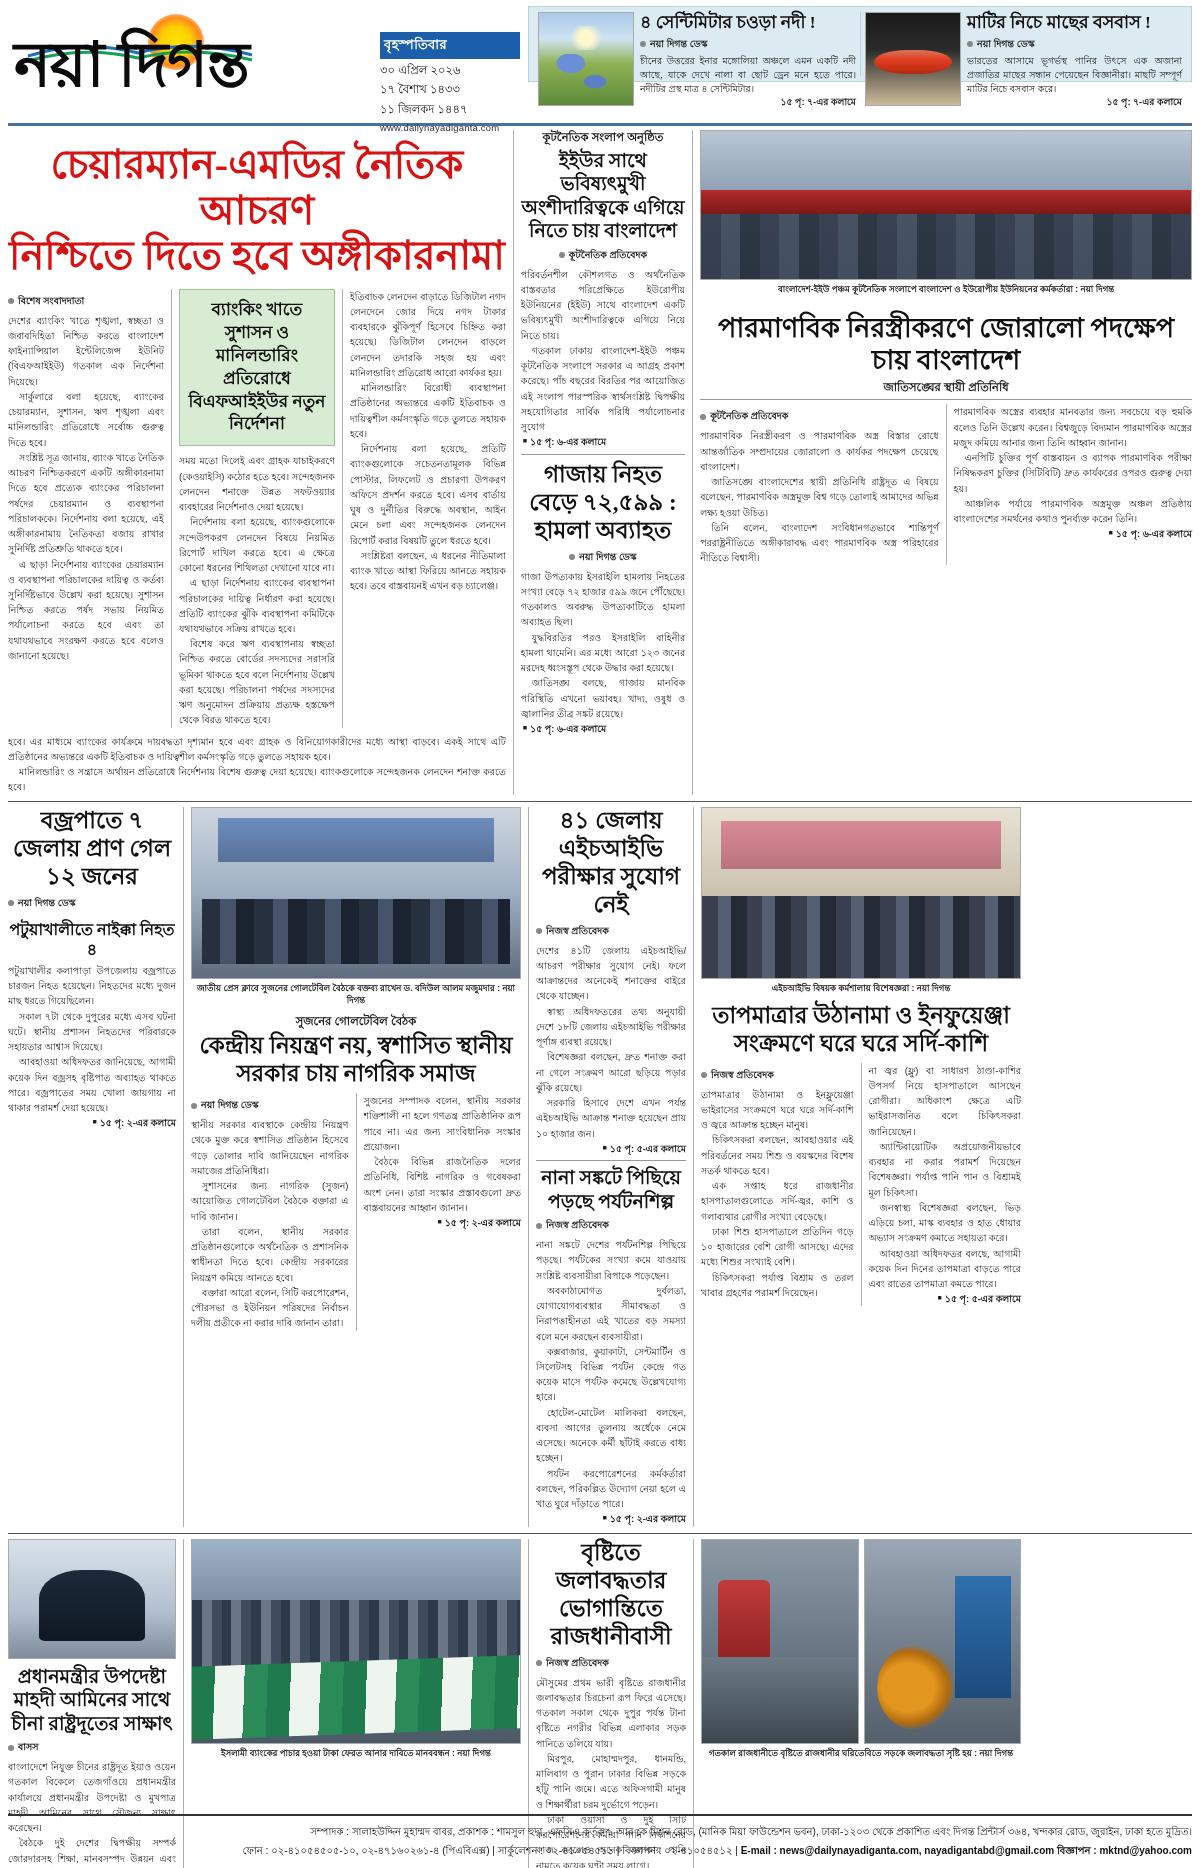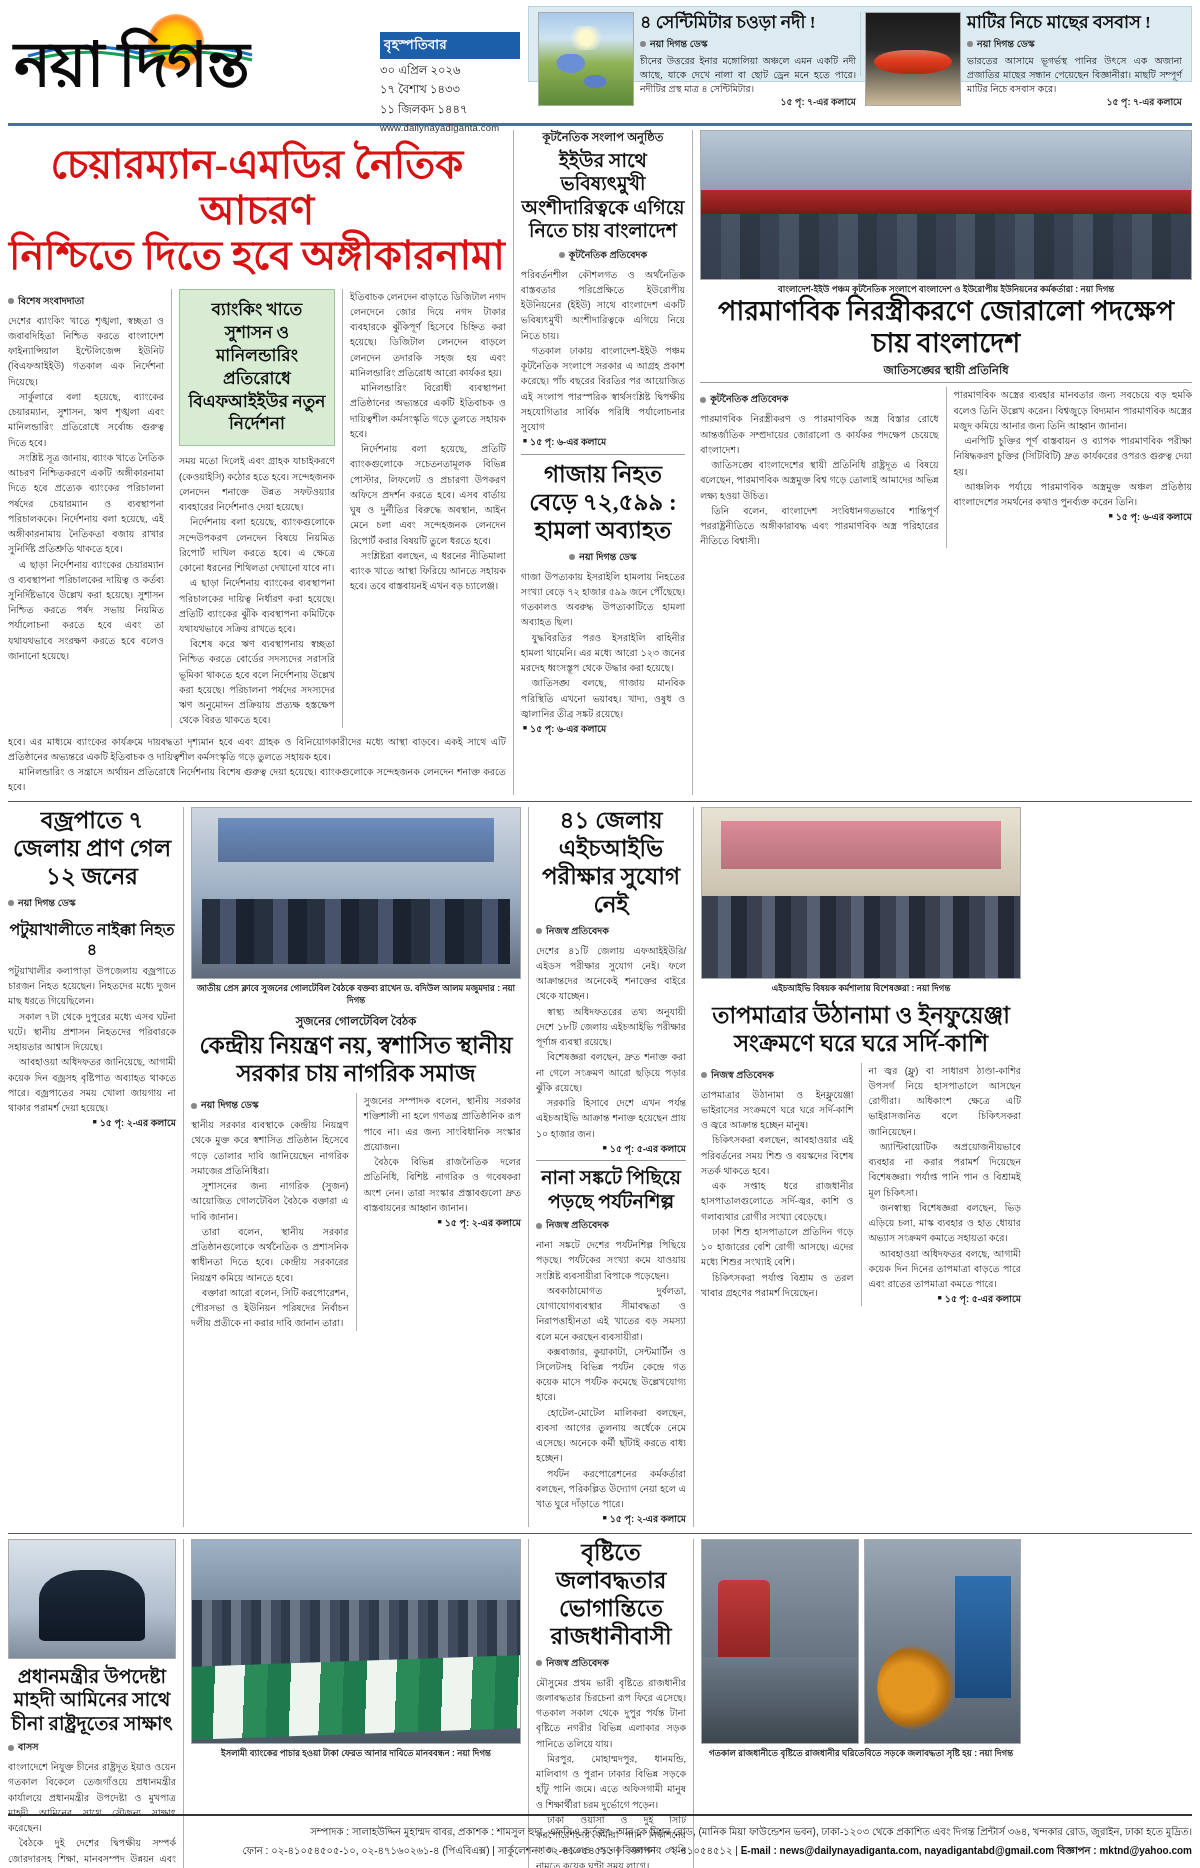--- a/index.html
+++ b/index.html
@@ -301,21 +301,21 @@
       </div>
       <div class="bt" style="text-align:left"><span class="jump">১৫ পৃ: ৬-এর কলামে</span></div>
     </div>
 
     <div class="sep"></div>
 
     <div class="col" style="width:494px">
       <div class="photo ph-meeting" style="height:150px"></div>
       <div class="cap center">বাংলাদেশ-ইইউ পঞ্চম কূটনৈতিক সংলাপে বাংলাদেশ ও ইউরোপীয় ইউনিয়নের কর্মকর্তারা : নয়া দিগন্ত</div>
 
-      <div class="hl-xl center" style="margin-top:0">
+      <div class="hl-xl center" style="margin-top:17px">
         <span>পারমাণবিক নিরস্ত্রীকরণে জোরালো পদক্ষেপ চায় বাংলাদেশ</span>
       </div>
       <div class="kicker" style="margin-top:3px">জাতিসঙ্ঘের স্থায়ী প্রতিনিধি</div>
       <div class="rule-gray"></div>
 
       <div class="cols">
         <div class="col" style="width:243px">
           <div class="byline"><span class="dot"></span><span>কূটনৈতিক প্রতিবেদক</span></div>
           <div class="bt">
             <p>পারমাণবিক নিরস্ত্রীকরণ ও পারমাণবিক অস্ত্র বিস্তার রোধে আন্তর্জাতিক সম্প্রদায়ের জোরালো ও কার্যকর পদক্ষেপ চেয়েছে বাংলাদেশ।</p>
@@ -379,21 +379,21 @@
         </div>
       </div>
     </div>
 
     <div class="sep"></div>
 
     <div class="col" style="width:150px">
       <div class="hl-lg center">৪১ জেলায় এইচআইভি পরীক্ষার সুযোগ নেই</div>
       <div class="byline"><span class="dot"></span><span>নিজস্ব প্রতিবেদক</span></div>
       <div class="bt">
-        <p>দেশের ৪১টি জেলায় এফআইইউরি/এইডস পরীক্ষার সুযোগ নেই। ফলে আক্রান্তদের অনেকেই শনাক্তের বাইরে থেকে যাচ্ছেন।</p>
+        <p>দেশের ৪১টি জেলায় এইচআইভি/আচরণ পরীক্ষার সুযোগ নেই। ফলে আক্রান্তদের অনেকেই শনাক্তের বাইরে থেকে যাচ্ছেন।</p>
         <p>স্বাস্থ্য অধিদফতরের তথ্য অনুযায়ী দেশে ১৮টি জেলায় এইচআইভি পরীক্ষার পূর্ণাঙ্গ ব্যবস্থা রয়েছে।</p>
         <p>বিশেষজ্ঞরা বলছেন, দ্রুত শনাক্ত করা না গেলে সংক্রমণ আরো ছড়িয়ে পড়ার ঝুঁকি রয়েছে।</p>
         <p>সরকারি হিসাবে দেশে এখন পর্যন্ত এইচআইভি আক্রান্ত শনাক্ত হয়েছেন প্রায় ১০ হাজার জন।</p>
       </div>
       <div class="bt" style="text-align:right"><span class="jump">১৫ পৃ: ৫-এর কলামে</span></div>
 
       <div class="rule-gray"></div>
 
       <div class="hl-md center" style="margin-top:5px">নানা সঙ্কটে পিছিয়ে পড়ছে পর্যটনশিল্প</div>
       <div class="byline"><span class="dot"></span><span>নিজস্ব প্রতিবেদক</span></div>

